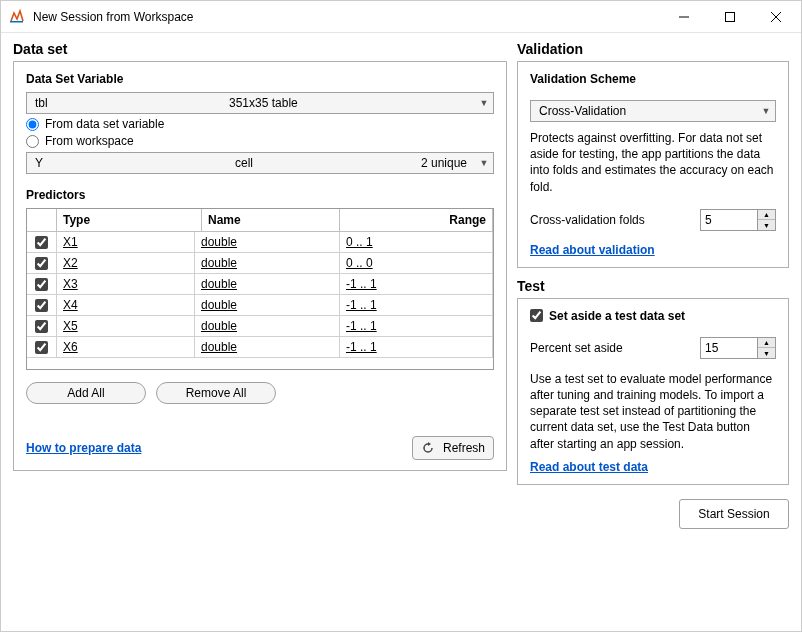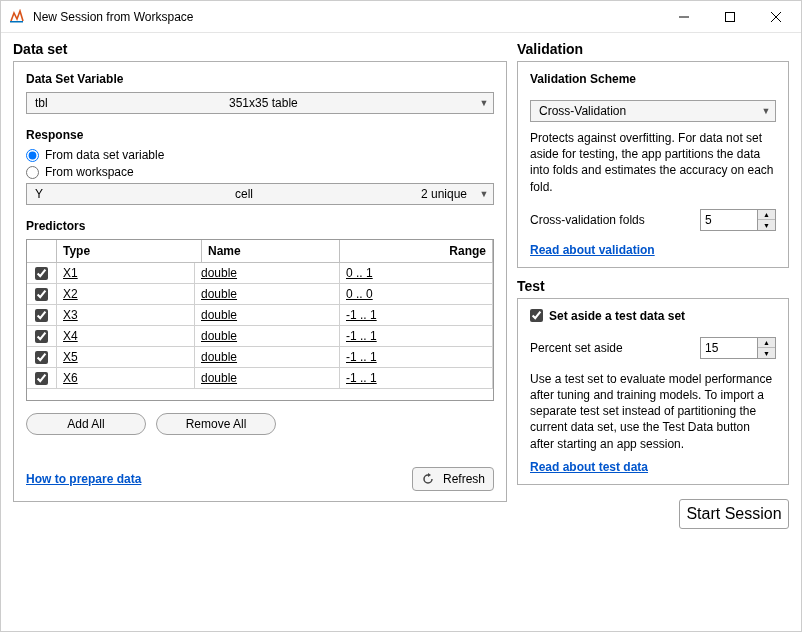--- a/index.html
+++ b/index.html
@@ -56,21 +56,21 @@
 .spinner { display: flex; border: 1px solid #999; height: 22px; width: 76px; background: #fff; }
 .spinner input { border: none; width: 56px; padding: 0 4px; font-size: 12px; outline: none; }
 .spinner .spin-btns { display: flex; flex-direction: column; border-left: 1px solid #999; width: 18px; }
 .spinner .sb { flex: 1; background: #eaeaea; font-size: 7px; display: flex; align-items: center; justify-content: center; cursor: pointer; border-bottom: 1px solid #bbb; }
 .spinner .sb:last-child { border-bottom: none; }
 
 .check-row { display: flex; align-items: center; gap: 6px; font-size: 12px; font-weight: bold; }
 .check-row input { width: 13px; height: 13px; }
 
 .footer-btns { display: flex; gap: 10px; justify-content: flex-end; margin-top: 14px; }
-.flat-btn { border: 1px solid #a0a0a0; background: #fff; height: 30px; width: 110px; font-size: 16px; cursor: pointer; border-radius: 3px; }
+.flat-btn { border: 1px solid #a0a0a0; background: #fff; height: 30px; width: 110px; font-size: 12px; cursor: pointer; border-radius: 3px; }
 
 input[type=checkbox] { accent-color: #444; }
 </style>
 </head>
 <body>
 
 <div class="titlebar">
   <svg class="app-icon" viewBox="0 0 16 16">
     <rect x="0" y="0" width="16" height="16" fill="#fff"></rect>
     <path d="M2 12 L5 4 L8 10 L11 2 L14 12" stroke="#d95319" stroke-width="1.6" fill="none"></path>
@@ -102,21 +102,20 @@
     <div class="panel">
 
       <div class="field-label">Data Set Variable</div>
       <div class="dropdown">
         <div class="seg grow">tbl</div>
         <div class="seg grow" style="text-align:left">351x35 table</div>
         <div class="seg" style="width:60px"></div>
         <div class="arrow">▼</div>
       </div>
 
-      <div class="field-label">Response</div>
       <label class="radio-row">
         <input type="radio" name="resp" checked="" style="">
         <span>From data set variable</span>
       </label>
       <label class="radio-row">
         <input type="radio" name="resp" style="">
         <span>From workspace</span>
       </label>
       <div class="dropdown" style="margin-top:4px">
         <div class="seg" style="width:200px">Y</div>

